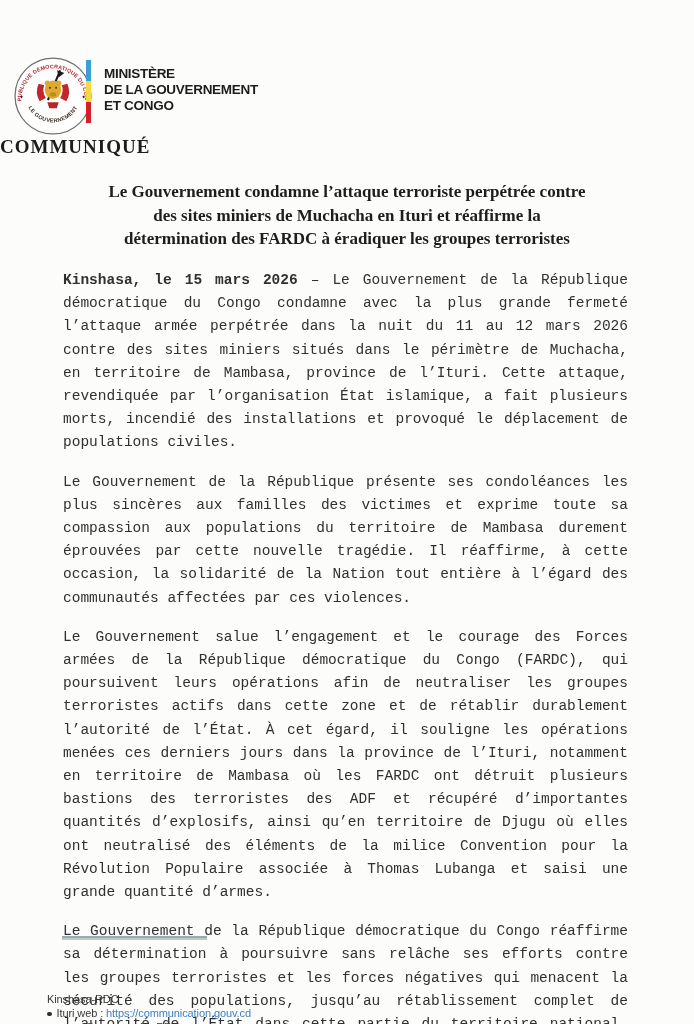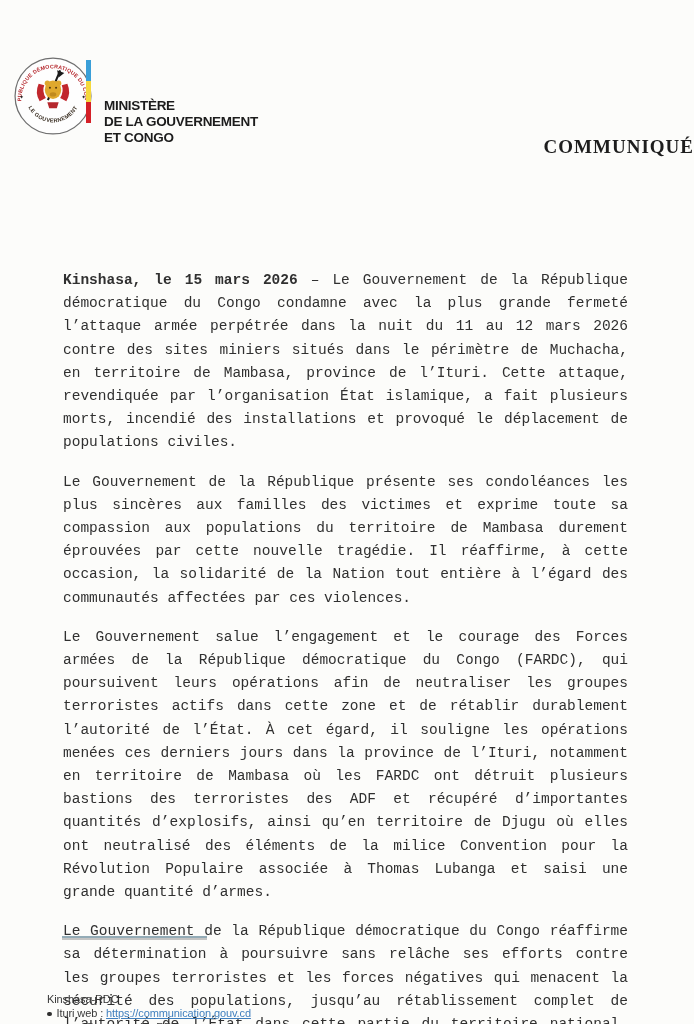--- a/index.html
+++ b/index.html
@@ -6,29 +6,29 @@
   .page {
     position:relative; width:694px; height:1024px; margin:0 auto;
     background:#fcfcfa; overflow:hidden;
     font-family:"Liberation Serif", serif; color:#2e2e2e;
   }
 
   
   .seal { position:absolute; left:13px; top:56px; width:80px; height:80px; }
   .flag-stripe { position:absolute; left:86px; top:60px; width:5px; height:63px; display:flex; flex-direction:column; }
   .flag-stripe > div { flex:1; }
-  .ministry { position:absolute; left:104px; top:66px;margin-top:32px; }
+  .ministry { position:absolute; left:104px; top:66px; }
   .ministry-line {
     font-family:"Liberation Sans", sans-serif; font-weight:700;
     font-size:13.5px; line-height:16px; color:#1c1c1c; letter-spacing:-0.3px;
   }
 
   
   .doc-title {
-    position:absolute; top:136px; left:0; right:0; text-align:right;
+    position:absolute; top:136px; left:0; right:0; text-align:left;
     font-weight:700; font-size:19px; letter-spacing:1px; color:#1d1d1d;
   }
   .headline {
     position:absolute; top:180px; left:55px; right:55px; text-align:center;
     font-weight:700; font-size:17px; line-height:23.5px; color:#1d1d1d;
   }
   .body-copy {
     position:absolute; top:269px; left:63px; width:565px;
     font-size:14.5px; line-height:23.2px; text-align:justify; color:#303030;
     hyphens:none;
@@ -46,21 +46,21 @@
   .footer {
     position:absolute; top:947px; left:47px; width:630px;
     font-family:"Liberation Sans", sans-serif; font-size:11px; line-height:14.2px;
     color:#383838; letter-spacing:-0.1px;margin-top:45px;
   }
   .footer-row { white-space:nowrap; }
   .bullet {
     display:inline-block; width:4.5px; height:4.5px; border-radius:50%;
     background:#2f2f2f; margin-right:5px; vertical-align:1px;
   }
-  .link { color:#3f7fbe; text-decoration:underline; cursor:pointer; }
+  .link { color:#3f7fbe; cursor:pointer; }
   .social-circle {
     display:inline-flex; width:11px; height:11px; border:1px solid #3a3a3a;
     border-radius:50%; align-items:center; justify-content:center;
     margin-right:3px; vertical-align:-2px; box-sizing:border-box;
   }
   .fb-glyph { font-size:8px; font-weight:700; color:#3a3a3a; line-height:1; font-family:"Liberation Serif", serif; }
 </style>
 </head>
 <body>
 
@@ -102,20 +102,25 @@
   </div>
 
   <div class="ministry">
     <div class="ministry-line">MINISTÈRE</div>
     <div class="ministry-line">DE LA GOUVERNEMENT</div>
     <div class="ministry-line">ET CONGO</div>
   </div>
 
   <div class="doc-title">COMMUNIQUÉ</div>
 
+  <div class="headline">
+    <div>Le Gouvernement condamne l’attaque terroriste perpétrée contre</div>
+    <div>des sites miniers de Muchacha en Ituri et réaffirme la</div>
+    <div>détermination des FARDC à éradiquer les groupes terroristes</div>
+  </div>
 
   <div class="body-copy">
     <p><span class="lead-bold">Kinshasa, le 15 mars 2026</span><span> – Le Gouvernement de la République démocratique du Congo condamne avec la plus grande fermeté l’attaque armée perpétrée dans la nuit du 11 au 12 mars 2026 contre des sites miniers situés dans le périmètre de Muchacha, en territoire de Mambasa, province de l’Ituri. Cette attaque, revendiquée par l’organisation État islamique, a fait plusieurs morts, incendié des installations et provoqué le déplacement de populations civiles.</span></p>
     <p>Le Gouvernement de la République présente ses condoléances les plus sincères aux familles des victimes et exprime toute sa compassion aux populations du territoire de Mambasa durement éprouvées par cette nouvelle tragédie. Il réaffirme, à cette occasion, la solidarité de la Nation tout entière à l’égard des communautés affectées par ces violences.</p>
     <p>Le Gouvernement salue l’engagement et le courage des Forces armées de la République démocratique du Congo (FARDC), qui poursuivent leurs opérations afin de neutraliser les groupes terroristes actifs dans cette zone et de rétablir durablement l’autorité de l’État. À cet égard, il souligne les opérations menées ces derniers jours dans la province de l’Ituri, notamment en territoire de Mambasa où les FARDC ont détruit plusieurs bastions des terroristes des ADF et récupéré d’importantes quantités d’explosifs, ainsi qu’en territoire de Djugu où elles ont neutralisé des éléments de la milice Convention pour la Révolution Populaire associée à Thomas Lubanga et saisi une grande quantité d’armes.</p>
     <p><span>Le Gouvernement de la République démocratique du Congo réaffirme sa détermination à poursuivre sans relâche ses efforts contre les groupes terroristes et les forces négatives qui menacent la sécurité des populations, jusqu’au rétablissement complet de l’autorité de l’État dans cette partie du territoire national. </span><span class="fin">FIN.</span></p>
   </div>
 
   <div class="footer-divider"></div>
 

